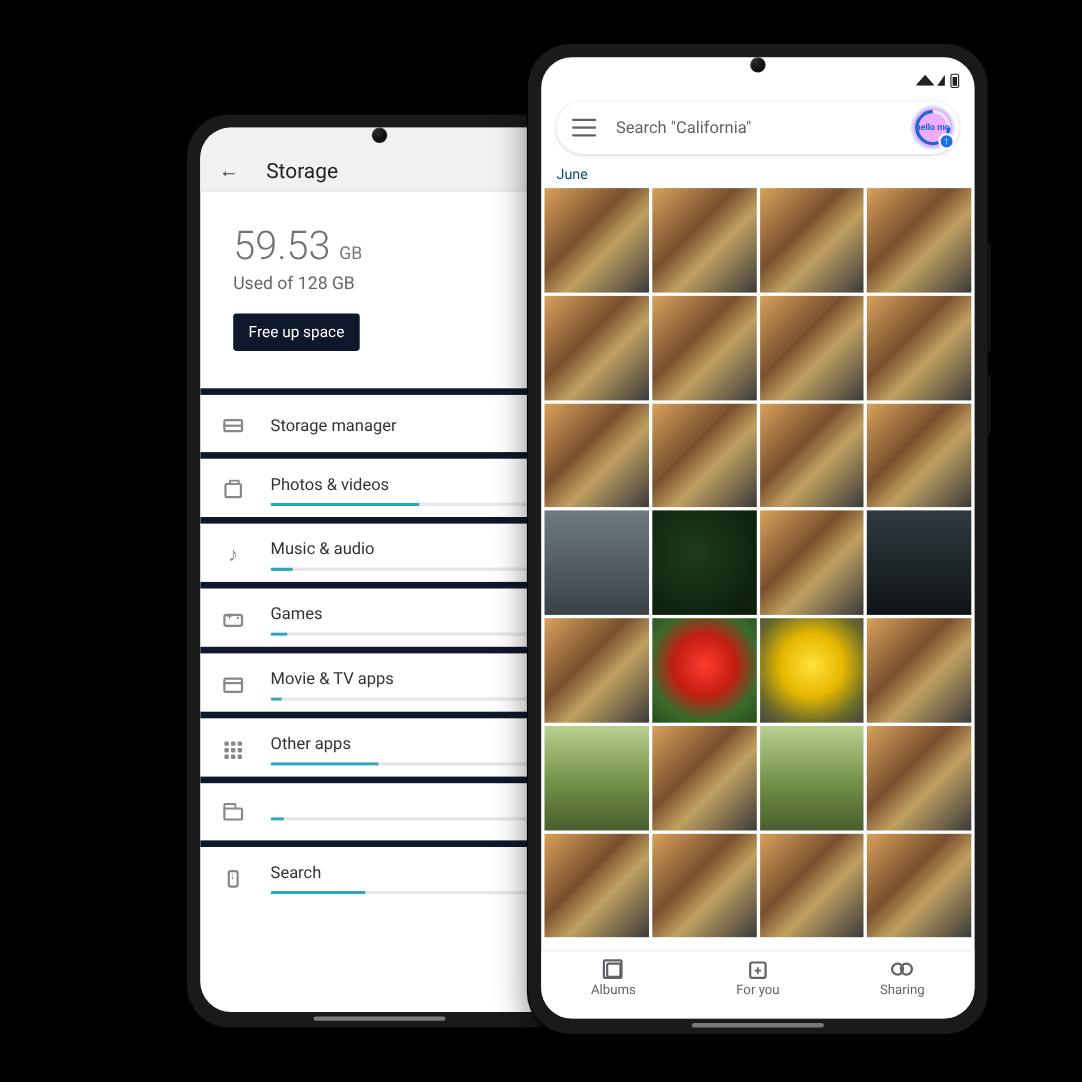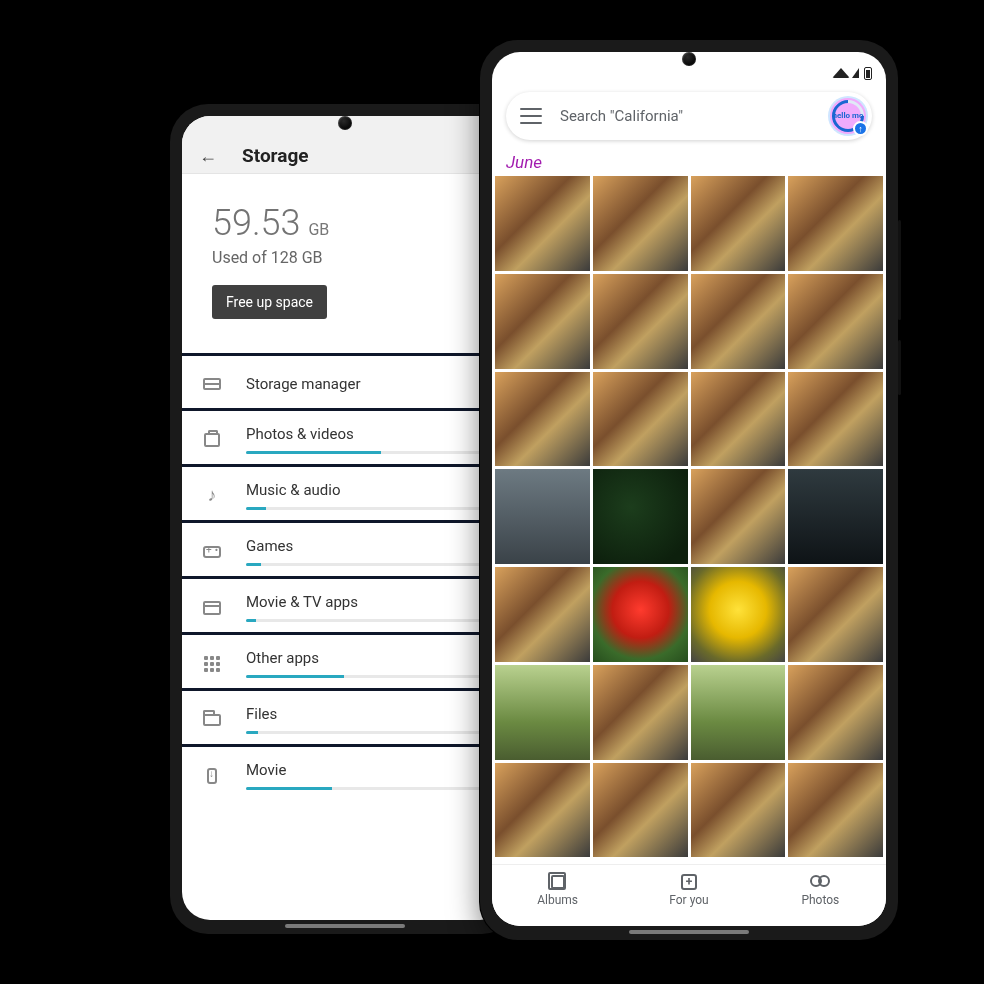--- a/index.html
+++ b/index.html
@@ -92,45 +92,45 @@
   .storage-header {
     display:flex;
     align-items:center;
     height:58px;
     padding: 22px 14px 0 14px;
     background:#f1f1f1;
     border-bottom:1px solid #e4e4e4;
     color:#333;
   }
   .storage-header .back-icn { width:24px; text-align:center; font-size:18px; color:#444; }
-  .storage-header .title { margin-left:22px; font-size:19px; font-weight:700; color:#222; }
+  .storage-header .title { margin-left:22px; font-size:19px; font-weight:400; color:#222; }
 
   .storage-summary { padding: 28px 30px 20px 30px; }
   .storage-summary .big {
     font-size:36px; font-weight:300; color:#737373; display:inline-block;
   }
   .storage-summary .unit { font-size:16px; color:#777; margin-left:4px;text-align:right; }
   .storage-summary .sub { font-size:16px; color:#666; margin-top:4px; }
   .free-up-btn {
     display:inline-block;
     margin-top:18px;
-    background:#404040;
+    background:#0f172a;
     color:#fff;
     font-size:14px;
     padding:9px 14px;
     border-radius:3px;
     cursor:pointer;
   }
 
   .storage-list { margin-top:14px; }
   .storage-row {
     display:flex;
     align-items:center;
     padding:14px 16px 10px 16px;
-    border-top:3px solid #0f172a;
+    border-top:6px solid #0f172a;
     cursor:pointer;
   }
   .storage-row .row-icn {
     width:28px; height:28px; display:flex; align-items:center; justify-content:center;
     color:#777; font-size:16px;
   }
   .storage-row .row-body { flex:1; margin-left:20px; }
   .storage-row .row-label { font-size:15px; color:#333; }
   .storage-row .row-bar {
     margin-top:8px;
@@ -196,21 +196,21 @@
   .avatar {
     width:36px;height:36px;border-radius:50%;
     background:#f0abfc;position:relative;cursor:pointer;
     display:flex;align-items:center;justify-content:center;
     box-shadow:0 0 0 2px #cfe6ff;
   }
   .avatar .ring{width:32px;height:32px;border-radius:50%;border:3px solid #1a67d2;border-right-color:#e0e9f7;transform:rotate(-45deg);}
   .avatar .lbl{position:absolute;font-size:8px;font-weight:700;color:#1a67d2;text-align:center;line-height:8px;}
   .avatar .badge{position:absolute;right:-2px;bottom:-2px;width:15px;height:15px;border-radius:50%;background:#1a73e8;display:flex;align-items:center;justify-content:center;color:#fff;font-size:9px;border:2px solid #fff;}
 
-  .section-label { margin:12px 0 4px 14px; font-size:17px; color:#a21caf;font-style:italic; }
+  .section-label { margin:12px 0 4px 14px; font-size:13px; color:#0c4a6e; }
 
   .photo-grid {
     display:grid;
     grid-template-columns:repeat(4, 1fr);
     gap:3px;
     padding:0 3px;
   }
   .thumb {
     aspect-ratio:1/1;
     background:#888;
@@ -345,32 +345,31 @@
             <div class="row-bar">
               <div class="fill" style="width:40%"></div>
             </div>
           </div>
         </div>
         <div class="storage-row">
           <div class="row-icn">
             <div class="ic-folder"></div>
           </div>
           <div class="row-body">
-            <div class="row-label">Files</div>
             <div class="row-bar">
               <div class="fill" style="width:5%"></div>
             </div>
           </div>
         </div>
         <div class="storage-row">
           <div class="row-icn">
             <div class="ic-sys"></div>
           </div>
           <div class="row-body">
-            <div class="row-label">Movie</div>
+            <div class="row-label">Search</div>
             <div class="row-bar">
               <div class="fill" style="width:35%"></div>
             </div>
           </div>
         </div>
       </div>
 
   </div>
   <div class="gesture-bar"></div>
 </div>
@@ -442,19 +441,19 @@
         <div class="nav-item">
           <div class="nav-icn">
             <div class="icn-foryou-tab">+</div>
           </div>
           <div>For you</div>
         </div>
         <div class="nav-item">
           <div class="nav-icn">
             <div class="icn-sharing-tab"></div>
           </div>
-          <div>Photos</div>
+          <div>Sharing</div>
         </div>
       </div>
 
   </div>
   <div class="gesture-bar"></div>
 </div>
 
 </body></html>

